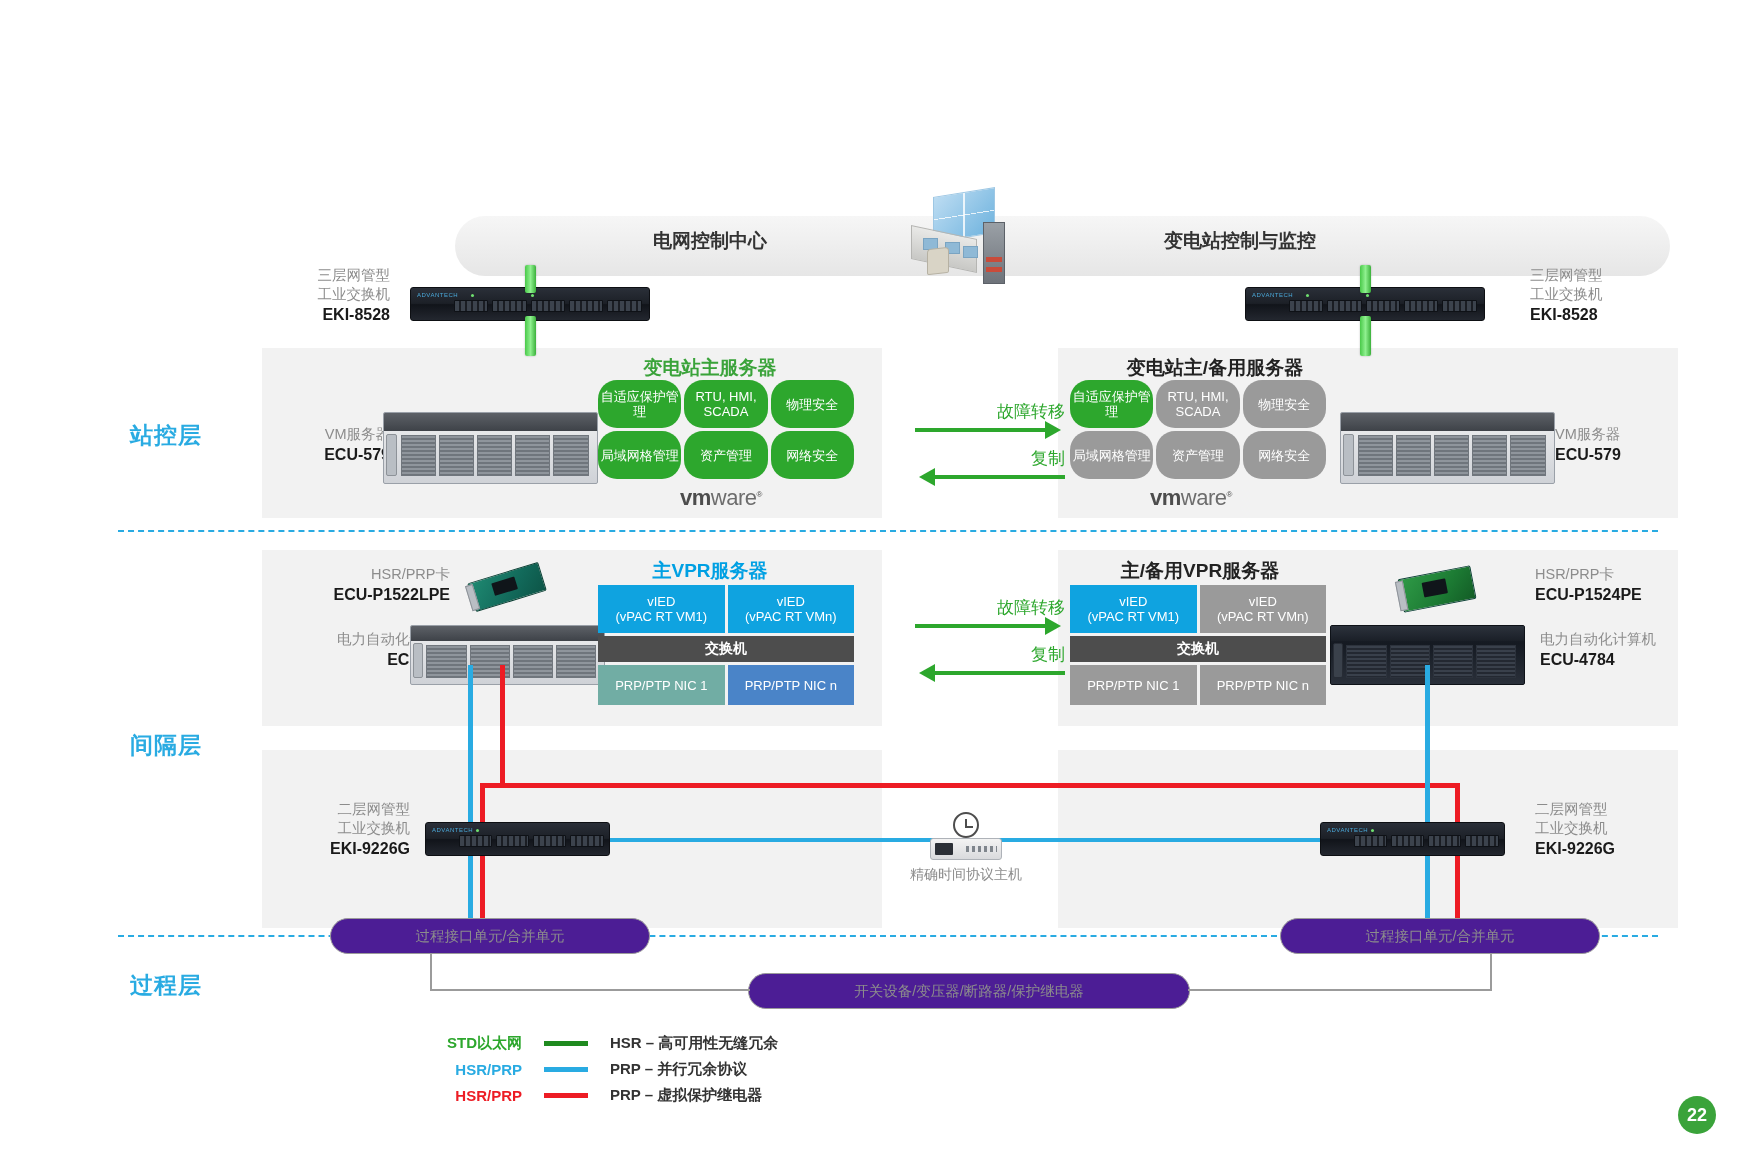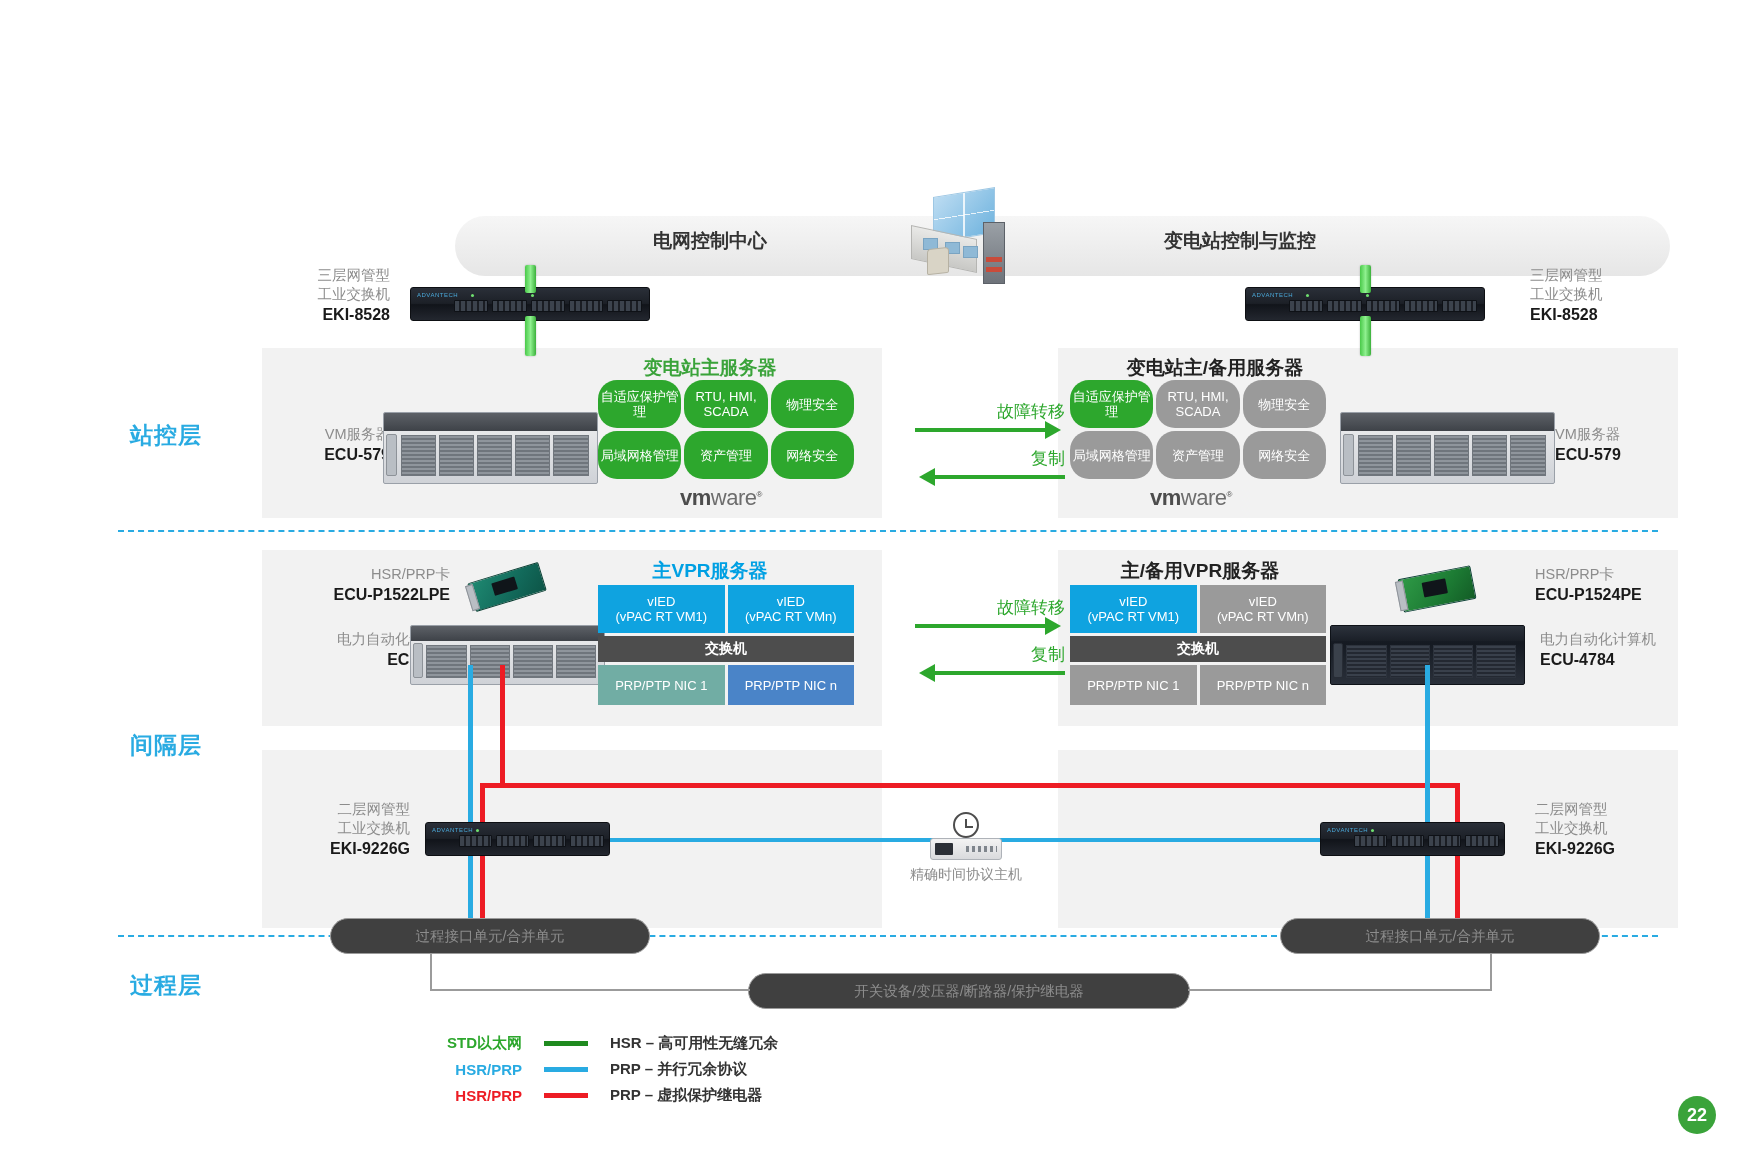--- a/index.html
+++ b/index.html
@@ -263,21 +263,21 @@
   .ptp-clock::after  { left: 11px; top: 12px; width: 7px; height: 2px; }
   .ptp-caption {
     position: absolute; font-size: 14px; color: #8c8c8c; text-align: center; width: 260px;
   }
 
   
   .pbar {
     position: absolute;
     border: 1.5px solid #9b9b9b;
     border-radius: 22px;
-    background: #404040;
+    background: #4c1d95;
     display: flex; align-items: center; justify-content: center;
     font-size: 14.5px; color: #8c8c8c;
   }
 
   
   .wire { position: absolute; }
   .wire.blue { background: #29ABE2; }
   .wire.red  { background: #ED1C24; }
 
   

